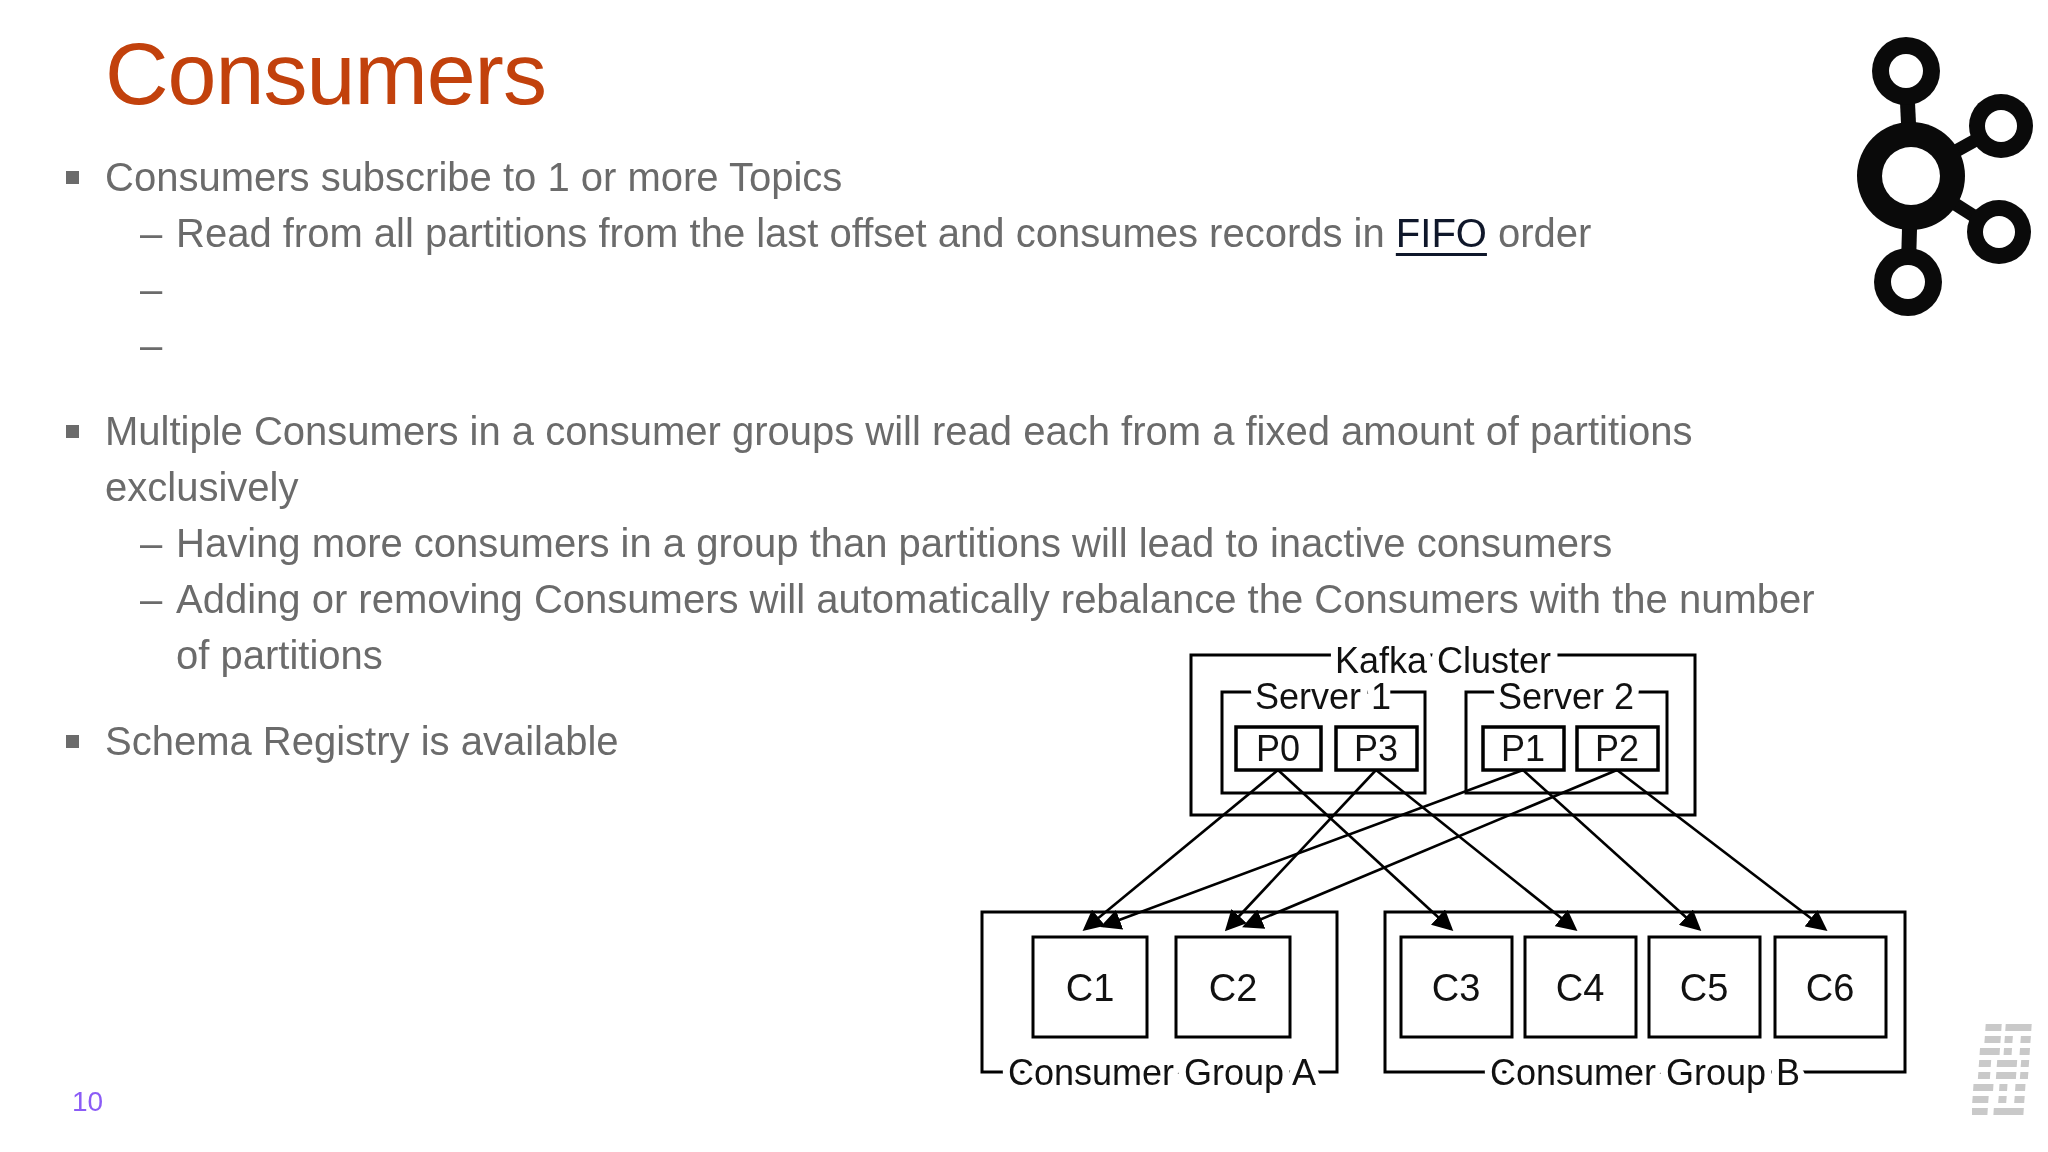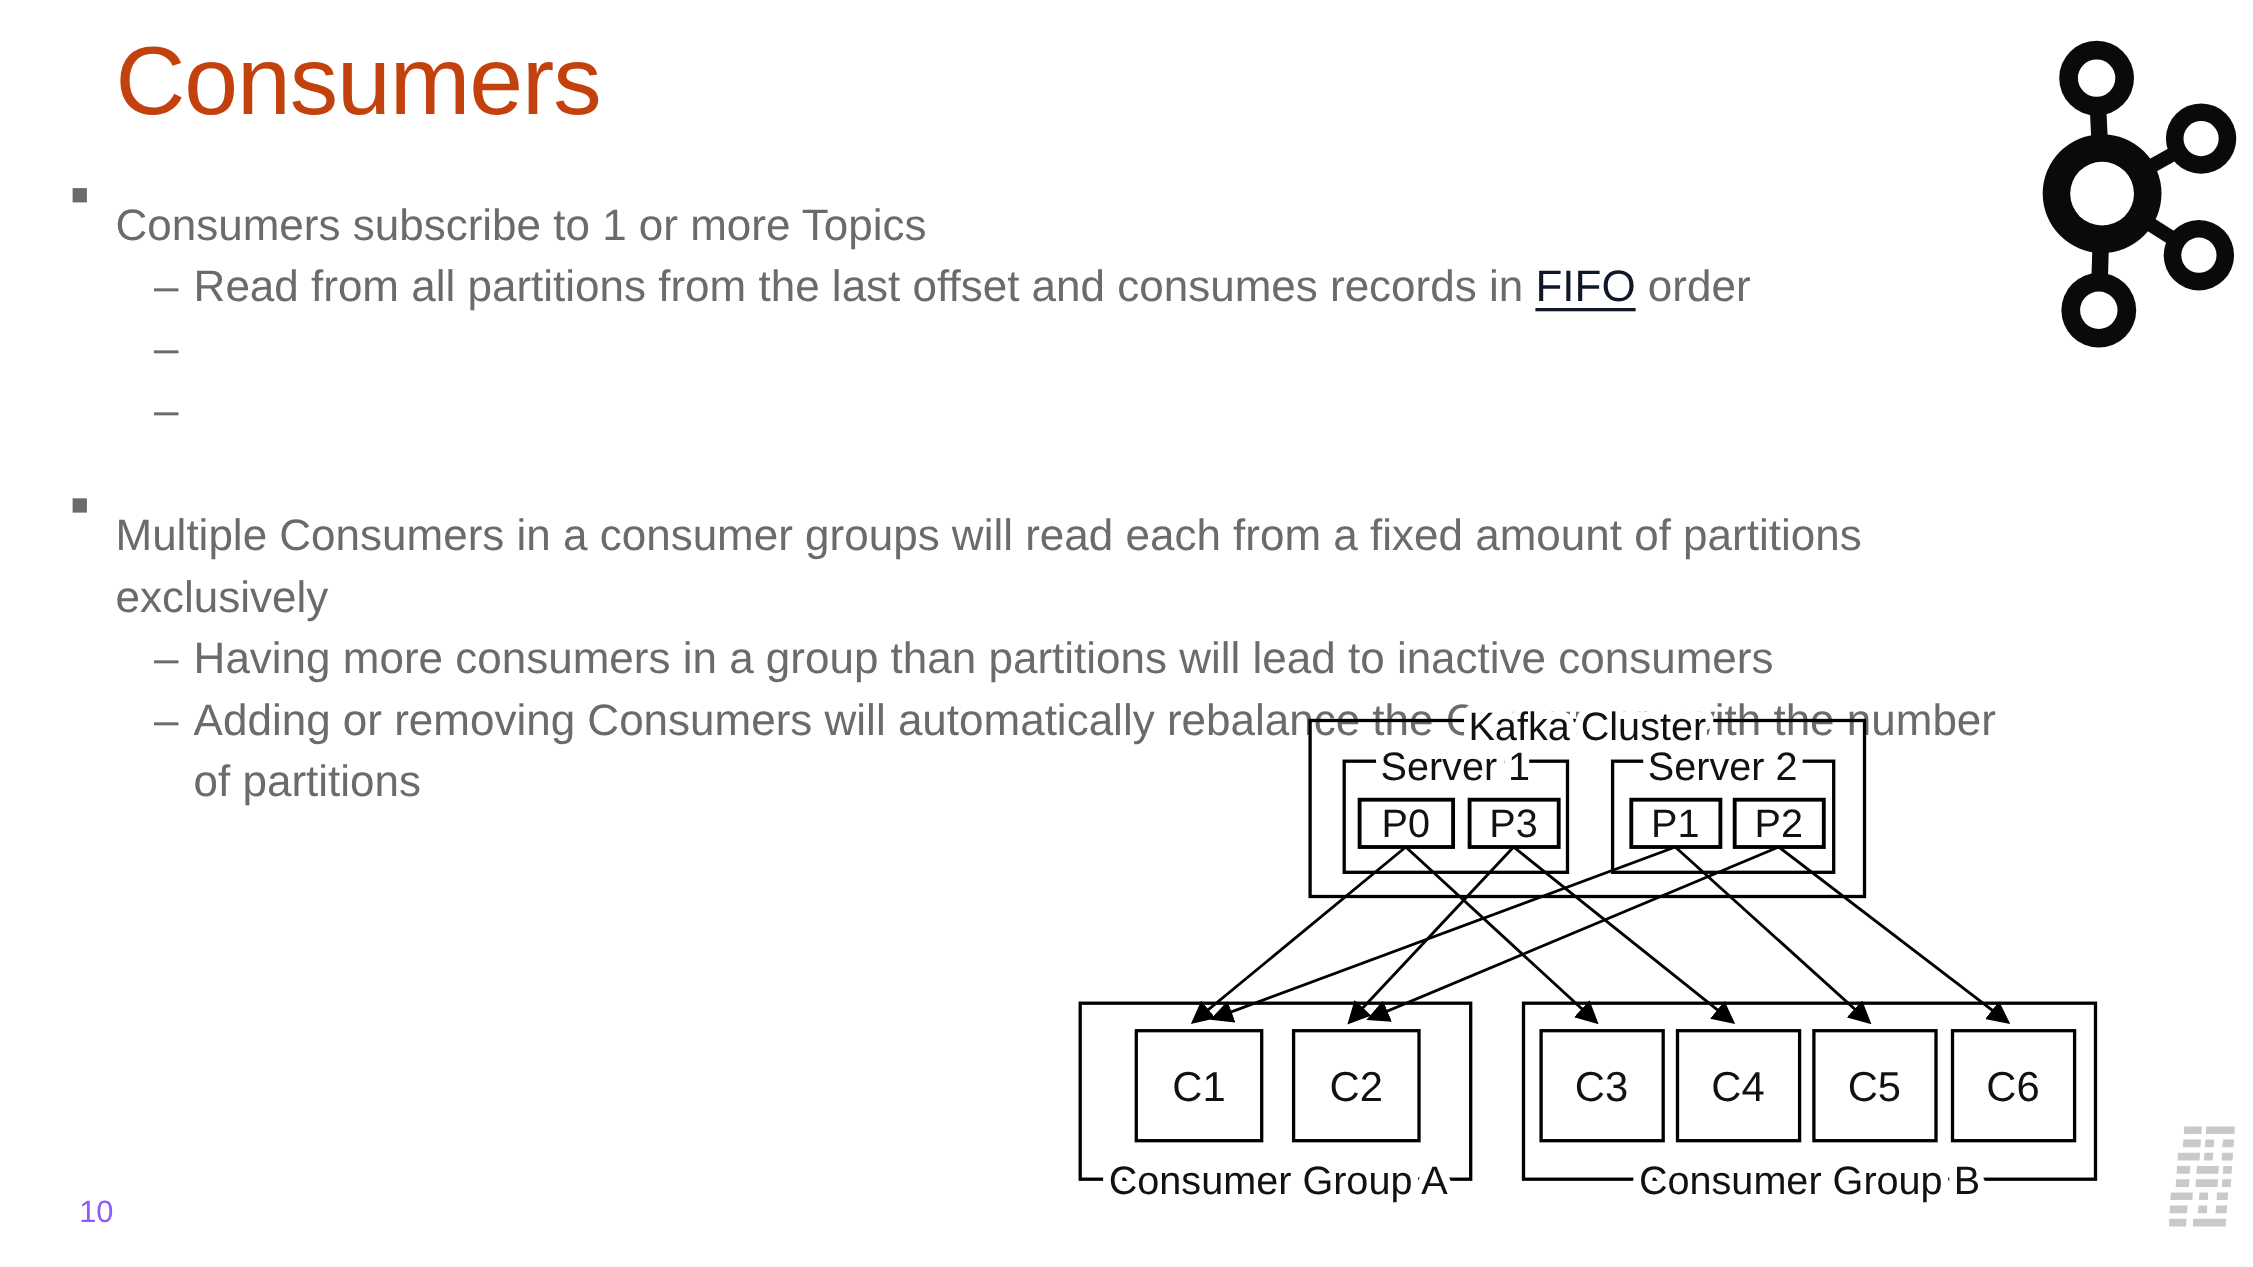--- a/index.html
+++ b/index.html
@@ -35,21 +35,21 @@
   .main-bullet .marker-col{
     width:45px;flex:0 0 45px;
     display:flex;justify-content:flex-start;
   }
   .bullet-square{
     width:13px;height:13px;
     background:#6b6b6b;
     margin-top:22px;margin-left:6px;
     flex:0 0 auto;
   }
-  .main-bullet .btext{max-width:1790px;margin-top:28px;}
+  .main-bullet .btext{max-width:1790px;}
   .sub-bullet{
     display:flex;
     align-items:flex-start;
     font-size:40px;
     line-height:56px;
     color:#6b6b6b;
     margin-left:80px;
   }
   .sub-bullet .dash-col{
     width:36px;flex:0 0 36px;
@@ -116,20 +116,28 @@
       <span class="dash-col">–</span>
       <span class="btext">Having more consumers in a group than partitions will lead to inactive consumers</span>
     </div>
     <div class="sub-bullet">
       <span class="dash-col">–</span>
       <span class="btext">Adding or removing Consumers will automatically rebalance the Consumers with the number of partitions</span>
     </div>
   </div>
 
 
+  <div class="bullet-group">
+    <div class="main-bullet">
+      <span class="marker-col">
+          <span class="bullet-square"></span>
+        </span>
+      <span class="btext">Schema Registry is available</span>
+    </div>
+  </div>
 </div>
 
 <svg class="kafka-logo" width="190" height="325" viewBox="0 0 190 325">
   <g stroke="#0a0a0a" stroke-width="15" fill="none">
     <line x1="50" y1="55" x2="55" y2="160"></line>
     <line x1="55" y1="160" x2="52" y2="266"></line>
   </g>
   <g stroke="#0a0a0a" stroke-width="13" fill="none">
     <line x1="55" y1="160" x2="145" y2="110"></line>
     <line x1="55" y1="160" x2="143" y2="216"></line>

